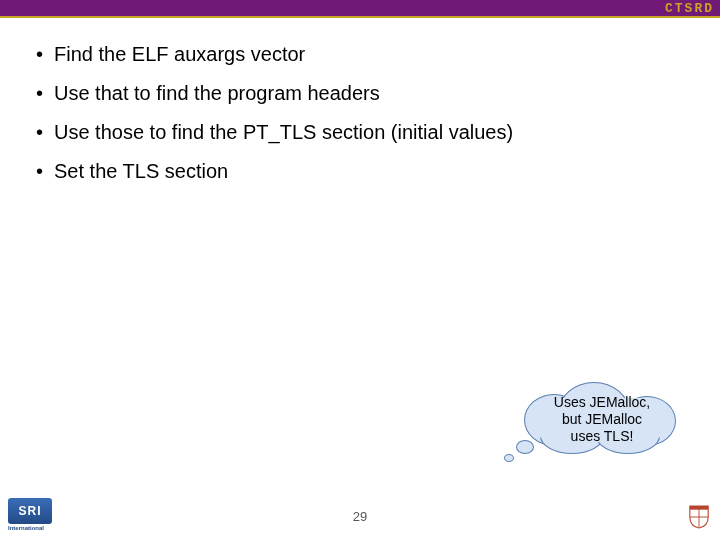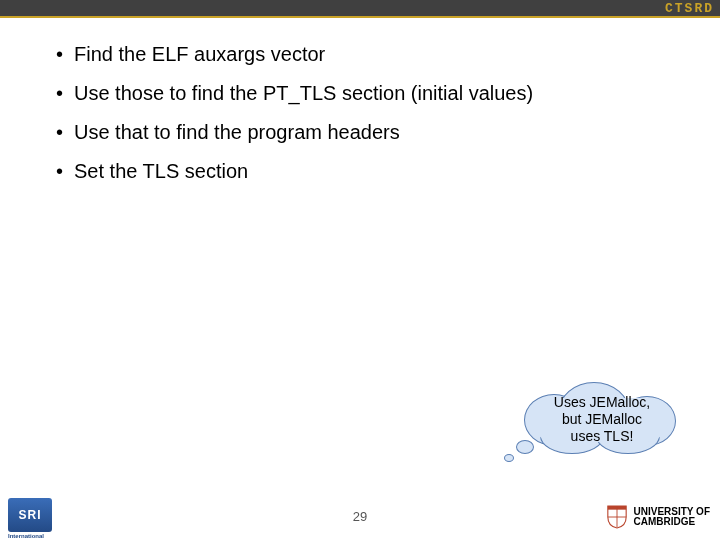--- a/index.html
+++ b/index.html
@@ -1,22 +1,22 @@
 <!DOCTYPE html>
 <html><head>
 <meta charset="utf-8">
 <style>
   * { box-sizing: border-box; margin: 0; padding: 0; }
   html, body { width: 720px; height: 540px; font-family: Arial, Helvetica, sans-serif; background: #fff; overflow: hidden; }
   .slide { position: relative; width: 720px; height: 540px; }
-  .topbar { width: 100%; height: 18px; background: #404040; position: relative; border-bottom: 2px solid #c9a227; }
+  .topbar { width: 100%; height: 18px; background: #701a75; position: relative; border-bottom: 2px solid #c9a227; }
   .brand { position: absolute; right: 6px; top: 1px; font-family: "Courier New", monospace; font-weight: bold; font-size: 13px; color: #c9a227; letter-spacing: 2px; }
   .title { text-align: center; font-size: 34px; font-family: Arial, sans-serif; margin-top: 18px; color: #000; border-bottom: 2px solid #000; padding-bottom: 4px; display: inline-block; }
   .title-wrap { text-align: center; }
-  .content { padding: 24px 56px 0 56px; font-size: 20px; line-height: 1.25; }
+  .content { padding: 24px 56px 0 36px; font-size: 20px; line-height: 1.25; }
   .content ul { list-style: none; }
   .content > ul > li { margin-bottom: 14px; position: relative; padding-left: 18px; }
   .content > ul > li::before { content: "•"; position: absolute; left: 0; top: 0; font-size: 20px; }
   .sub { margin-top: 10px; margin-left: 24px; }
   .sub > li { position: relative; padding-left: 18px; margin-bottom: 10px; }
   .sub > li::before { content: "•"; position: absolute; left: 0; top: 0; font-size: 18px; }
   .mono { font-family: "Courier New", monospace; }
   .cloud-wrap { position: absolute; right: 28px; top: 380px; width: 170px; height: 90px; }
   .cloud { position: relative; width: 160px; height: 70px; }
   .cloud .c { position: absolute; background: #d6e4f6; border: 1px solid #5b7fb3; border-radius: 50%; }
@@ -24,43 +24,43 @@
   .cloud .c2 { width: 72px; height: 62px; left: 36px; top: 2px; }
   .cloud .c3 { width: 58px; height: 50px; left: 96px; top: 16px; }
   .cloud .c4 { width: 64px; height: 36px; left: 18px; top: 38px; }
   .cloud .c5 { width: 64px; height: 36px; left: 74px; top: 38px; }
   .cloud .fill { position: absolute; background: #d6e4f6; border-radius: 24px; left: 10px; top: 18px; width: 136px; height: 44px; }
   .cloud-text { position: absolute; left: 0; top: 14px; width: 160px; text-align: center; font-size: 14px; font-family: Arial, sans-serif; color: #000; line-height: 1.2; }
   .tail1 { position: absolute; width: 18px; height: 14px; background: #d6e4f6; border: 1px solid #5b7fb3; border-radius: 50%; left: -6px; top: 60px; }
   .tail2 { position: absolute; width: 10px; height: 8px; background: #d6e4f6; border: 1px solid #5b7fb3; border-radius: 50%; left: -18px; top: 74px; }
   .pagenum { position: absolute; bottom: 16px; left: 0; width: 100%; text-align: center; font-size: 13px; color: #555; }
   .footer-logo-left { position: absolute; left: 8px; bottom: 8px; width: 60px; height: 34px; }
-  .sri-box { width: 44px; height: 34px; background: linear-gradient(#3a6db8, #234a86); border-radius: 3px; display: flex; align-items: center; justify-content: center; color: #fff; font-weight: bold; font-size: 12px; letter-spacing: 1px; font-family: Arial, sans-serif; }
+  .sri-box { width: 44px; height: 26px; background: linear-gradient(#3a6db8, #234a86); border-radius: 3px; display: flex; align-items: center; justify-content: center; color: #fff; font-weight: bold; font-size: 12px; letter-spacing: 1px; font-family: Arial, sans-serif; }
   .sri-sub { font-size: 6px; color: #234a86; font-weight: bold; margin-top: 1px; }
   .footer-logo-right { position: absolute; right: 10px; bottom: 10px; display: flex; align-items: center; gap: 6px; }
   .cam-shield { width: 22px; height: 26px; }
   .cam-text { font-size: 10px; color: #000; line-height: 1.05; }
   .cam-text .uni { font-weight: bold; }
   .cam-text .cam { font-weight: bold; }
 </style>
 </head>
 <body>
 
 <div class="slide">
 
   <div class="topbar">
     <div class="brand">CTSRD</div>
   </div>
 
 
   <div class="content">
     <ul>
       <li><span>Find the ELF auxargs vector</span></li>
+      <li><span>Use that to find the program headers</span></li>
       <li><span>Use those to find the PT_TLS section (initial values)</span></li>
-      <li><span>Use that to find the program headers</span></li>
       <li><span>Set the TLS section</span></li>
     </ul>
   </div>
 
   <div class="cloud-wrap">
     <div class="cloud">
       <div class="c c1"></div>
         <div class="c c2"></div>
         <div class="c c3"></div>
         <div class="c c4"></div>
@@ -83,19 +83,15 @@
     <div class="sri-sub">International</div>
   </div>
 
   <div class="footer-logo-right">
     <svg class="cam-shield" viewBox="0 0 24 28">
       <path d="M2 2 h20 v12 q0 10 -10 12 q-10 -2 -10 -12 z" fill="#fff" stroke="#b9442c" stroke-width="1.2"></path>
       <path d="M2 2 h20 v4 h-20 z" fill="#b9442c"></path>
       <line x1="12" y1="2" x2="12" y2="25" stroke="#b9442c" stroke-width="1"></line>
       <line x1="2" y1="14" x2="22" y2="14" stroke="#b9442c" stroke-width="1"></line>
     </svg>
-    <div class="cam-text">
-      <div class="uni">UNIVERSITY OF</div>
-      <div class="cam">CAMBRIDGE</div>
-    </div>
   </div>
 
 </div>
 
 </body></html>

